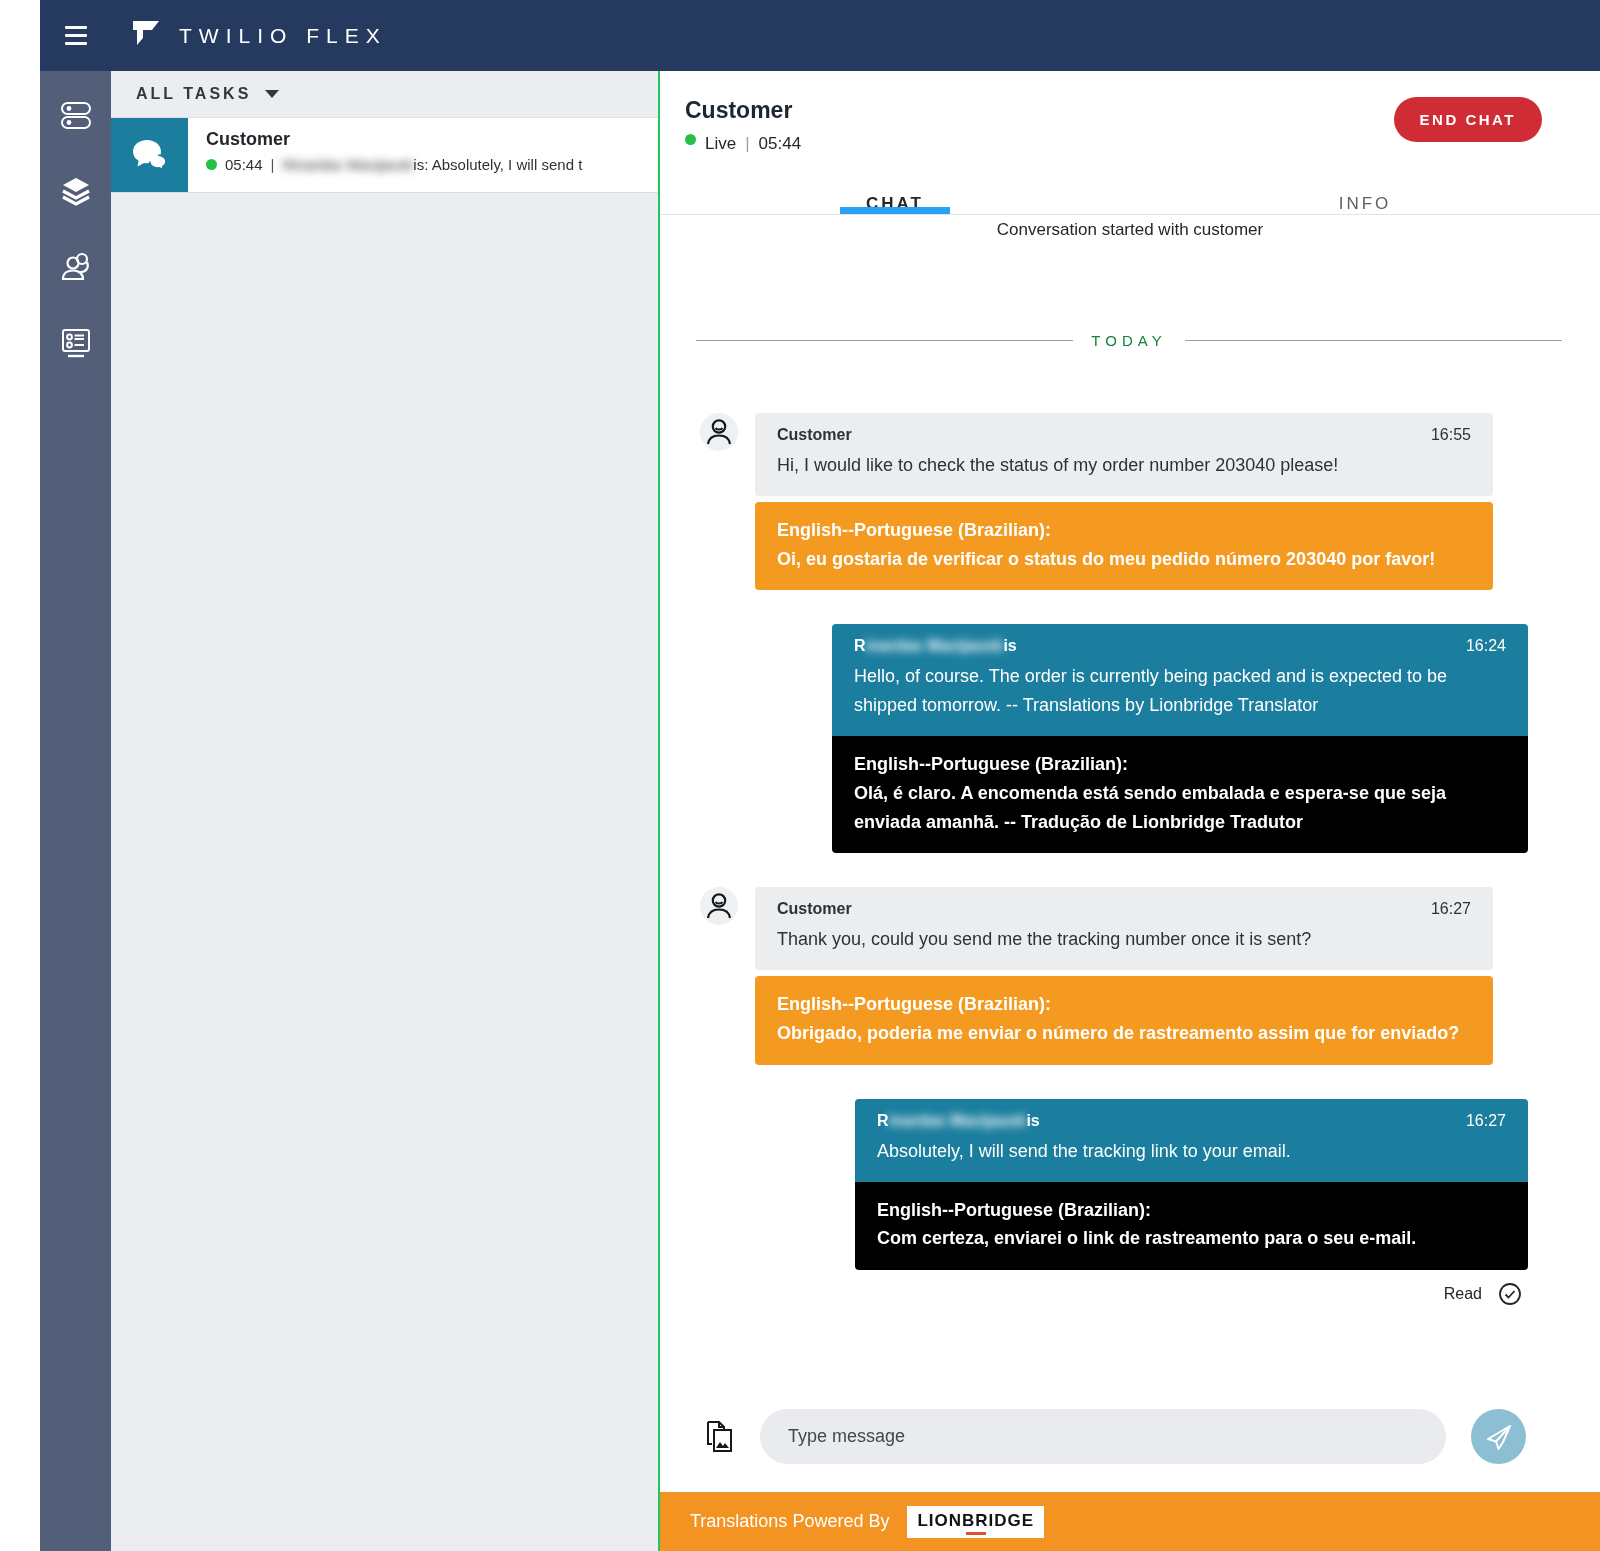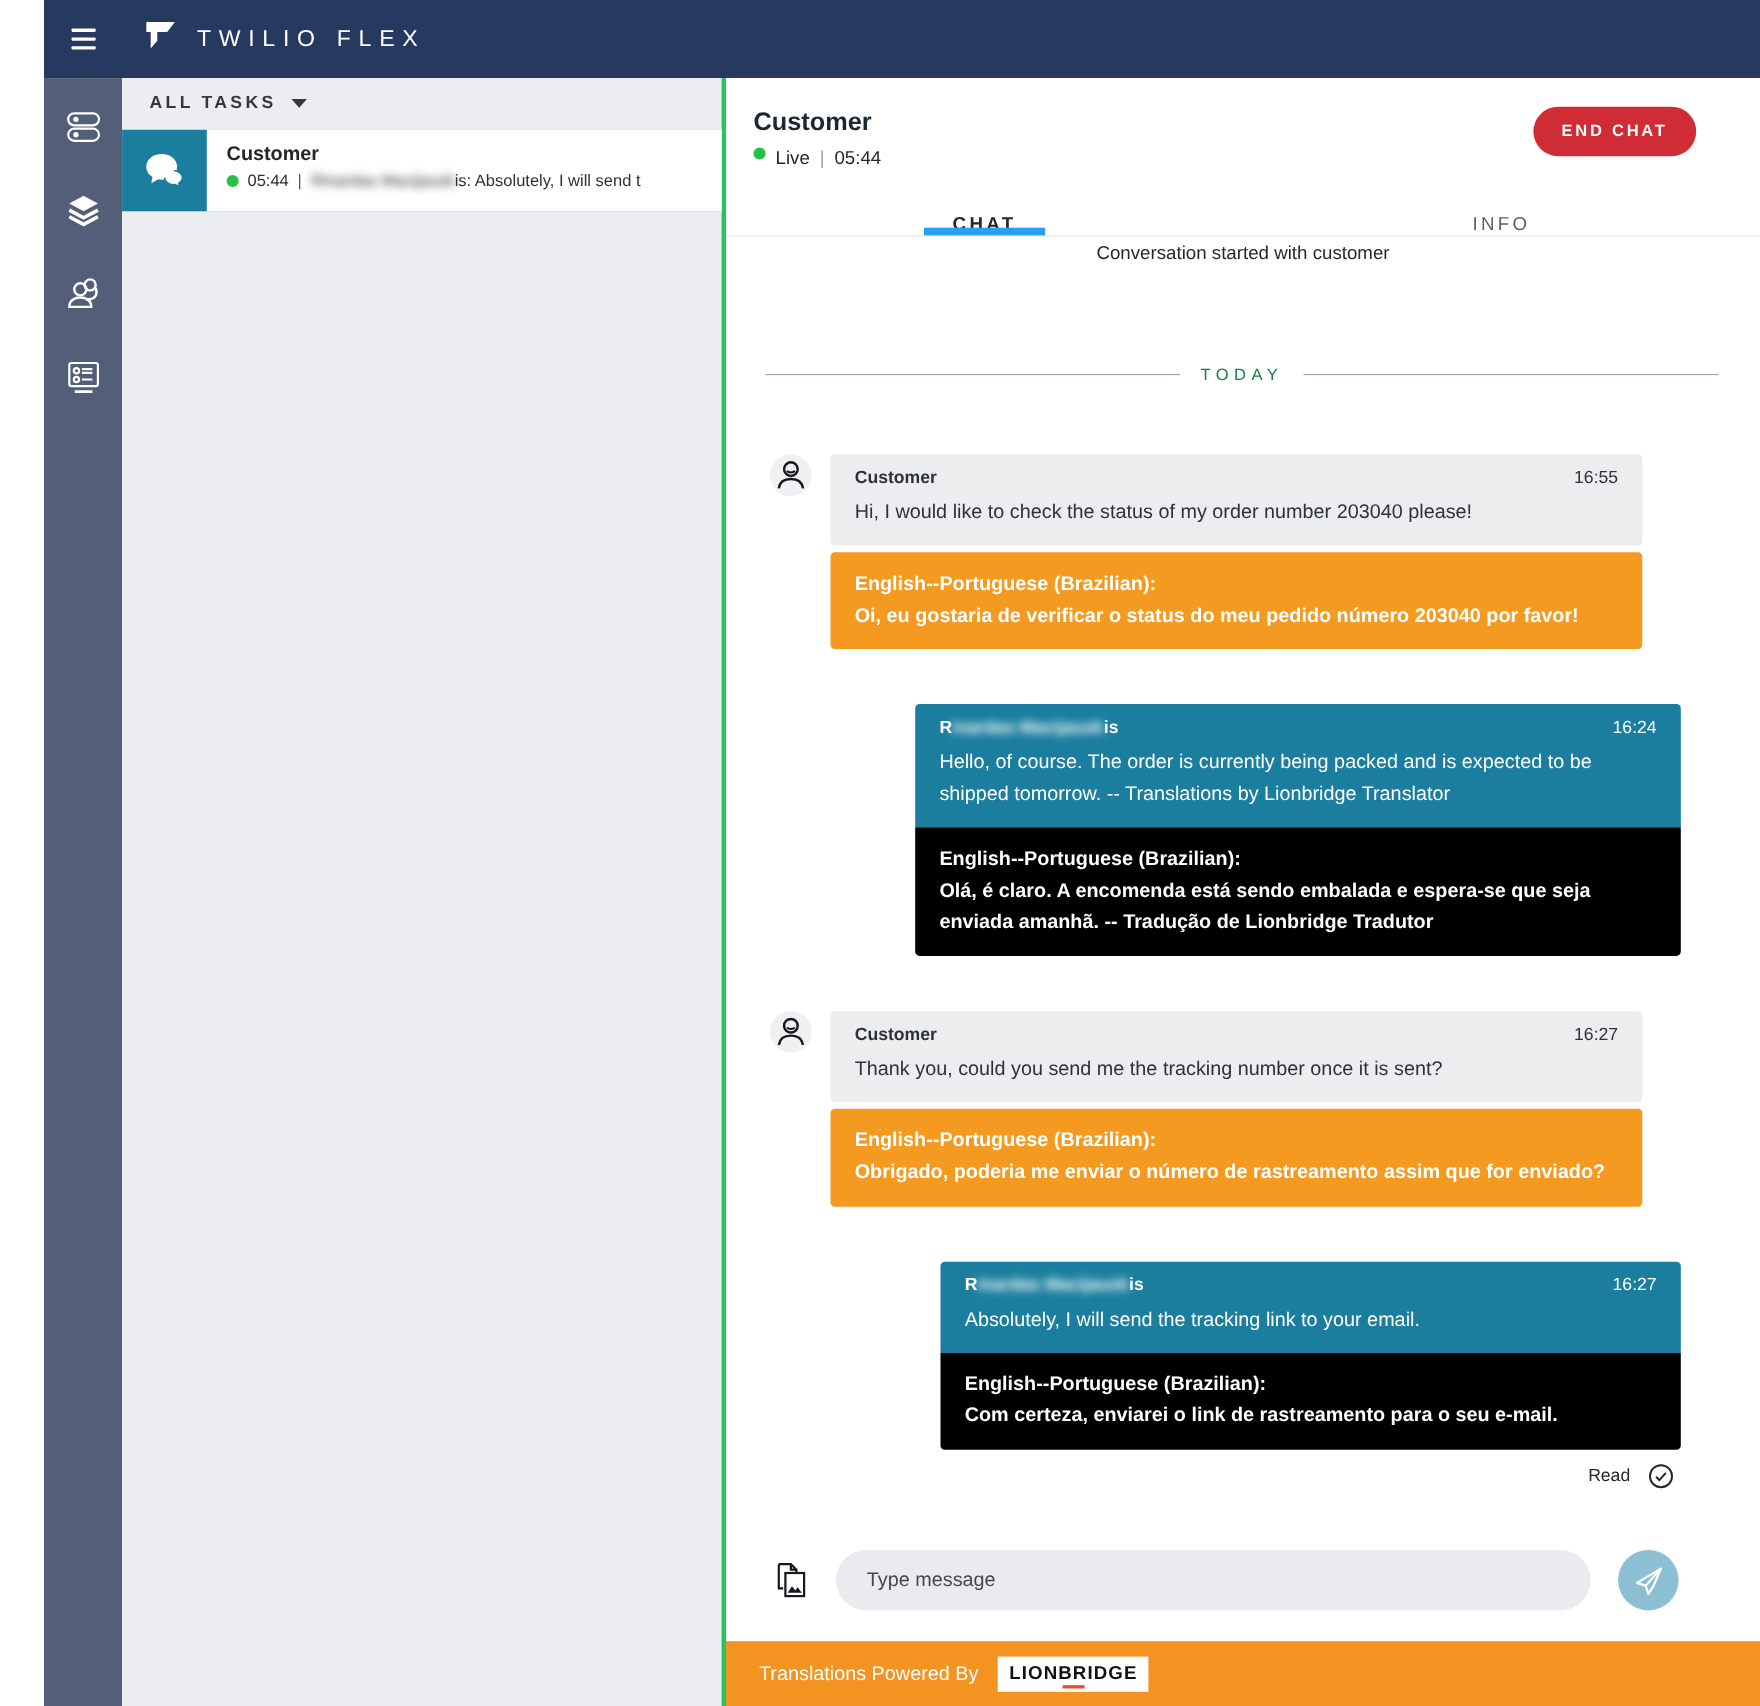--- a/index.html
+++ b/index.html
@@ -13,21 +13,21 @@
   .hamburger span { width:22px; height:3px; background:#fff; border-radius:1px; }
   .flex-logo { margin-left:18px; margin-right:16px; }
   .nav-title { color:#fff; font-size:21px; letter-spacing:7px; font-weight:400; }
 
   
   .main { flex:1; display:flex; min-height:0; }
   .rail { width:71px; background:#535f79; display:flex; flex-direction:column; align-items:center; padding-top:28px; gap:44px; flex:0 0 71px; }
   .rail .rail-btn { width:32px; height:32px; display:flex; align-items:center; justify-content:center; cursor:pointer; }
 
   
-  .task-panel { width:549px; flex:0 0 549px; background:#ebedf0; border-right:4px solid #22c55e; display:flex; flex-direction:column; }
+  .task-panel { width:549px; flex:0 0 549px; background:#ebedf0; border-right:2px solid #22c55e; display:flex; flex-direction:column; }
   .task-header { height:46px; display:flex; align-items:center; padding-left:25px; gap:14px; cursor:pointer; }
   .task-header .th-label { font-size:16px; font-weight:bold; letter-spacing:3px; color:#33383f; }
   .caret-down { width:0; height:0; border-left:7px solid transparent; border-right:7px solid transparent; border-top:8px solid #33383f; }
   .task-item { display:flex; background:#fff; border-top:1px solid #e0e2e6; border-bottom:1px solid #d7dade; height:76px; cursor:pointer; }
   .task-icon { width:77px; flex:0 0 77px; background:#1b7e9e; display:flex; align-items:center; justify-content:center; }
   .task-body { padding:11px 16px 0 18px; overflow:hidden; white-space:nowrap; }
   .task-title { font-size:18px; font-weight:bold; color:#23272c; margin-bottom:6px; }
   .task-sub { display:flex; align-items:center; font-size:15px; color:#2d3238; gap:8px; }
   .dot { width:11px; height:11px; border-radius:50%; background:#25c146; flex:0 0 11px; }
   .blurred { filter:blur(4px); }
@@ -46,21 +46,21 @@
   .tab.active { font-weight:bold; color:#23272c; }
   .tab.inactive { color:#5b6167; }
   .tab.active .tab-underline { position:absolute; bottom:0; left:50%; transform:translateX(-50%); width:110px; height:7px; background:#29a1f2; }
 
   .messages { flex:1; min-height:0; overflow:hidden; }
   .sys-msg { text-align:center; font-size:17px; color:#23272c; margin-top:5px; }
   .date-divider { display:flex; align-items:center; gap:18px; margin:92px 38px 0 36px; }
   .date-divider .line { flex:1; height:1px; background:#9aa0a6; }
   .date-divider .d-label { font-size:15px; letter-spacing:5px; color:#15803d; }
 
-  .msg-group { display:flex; margin-top:50px; }
+  .msg-group { display:flex; margin-top:34px; }
   .msg-group.first { margin-top:64px; }
   .msg-group.customer { margin-left:40px; }
   .msg-group.agent { justify-content:flex-end; margin-right:72px; }
   .avatar { width:38px; height:38px; border-radius:50%; background:#eef0f2; flex:0 0 38px; margin-right:17px; display:flex; align-items:center; justify-content:center; }
   .stack.customer-w { width:738px; }
   .stack.agent-w1 { width:696px; }
   .stack.agent-w2 { width:673px; }
   .bubble { padding:13px 22px 16px; border-radius:4px; }
   .bubble.gray { background:#ebedef; color:#2d3238; }
   .bubble.teal { background:#1b7e9e; color:#fff; border-radius:4px 4px 0 0; }

